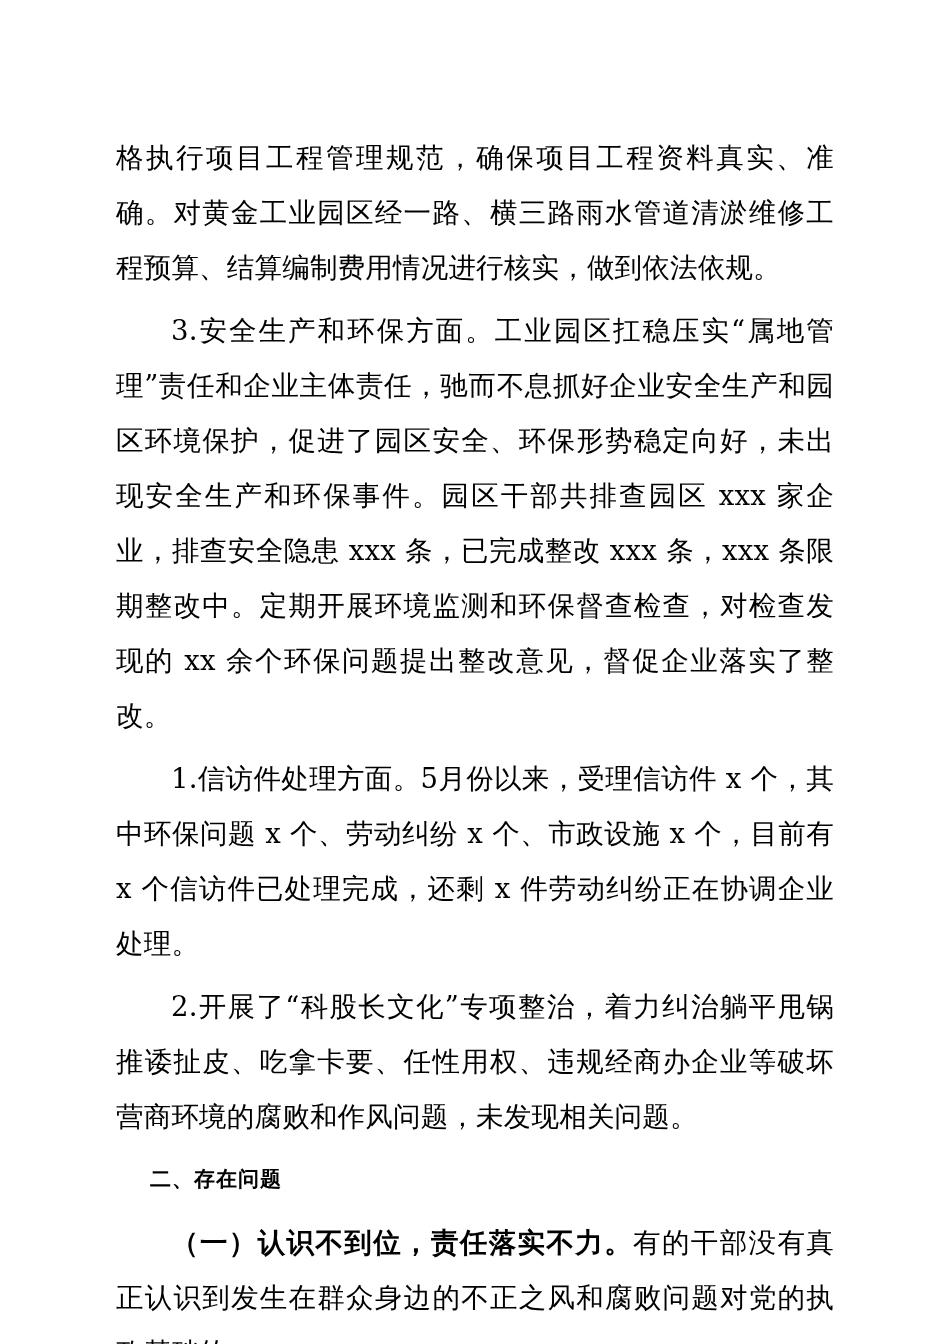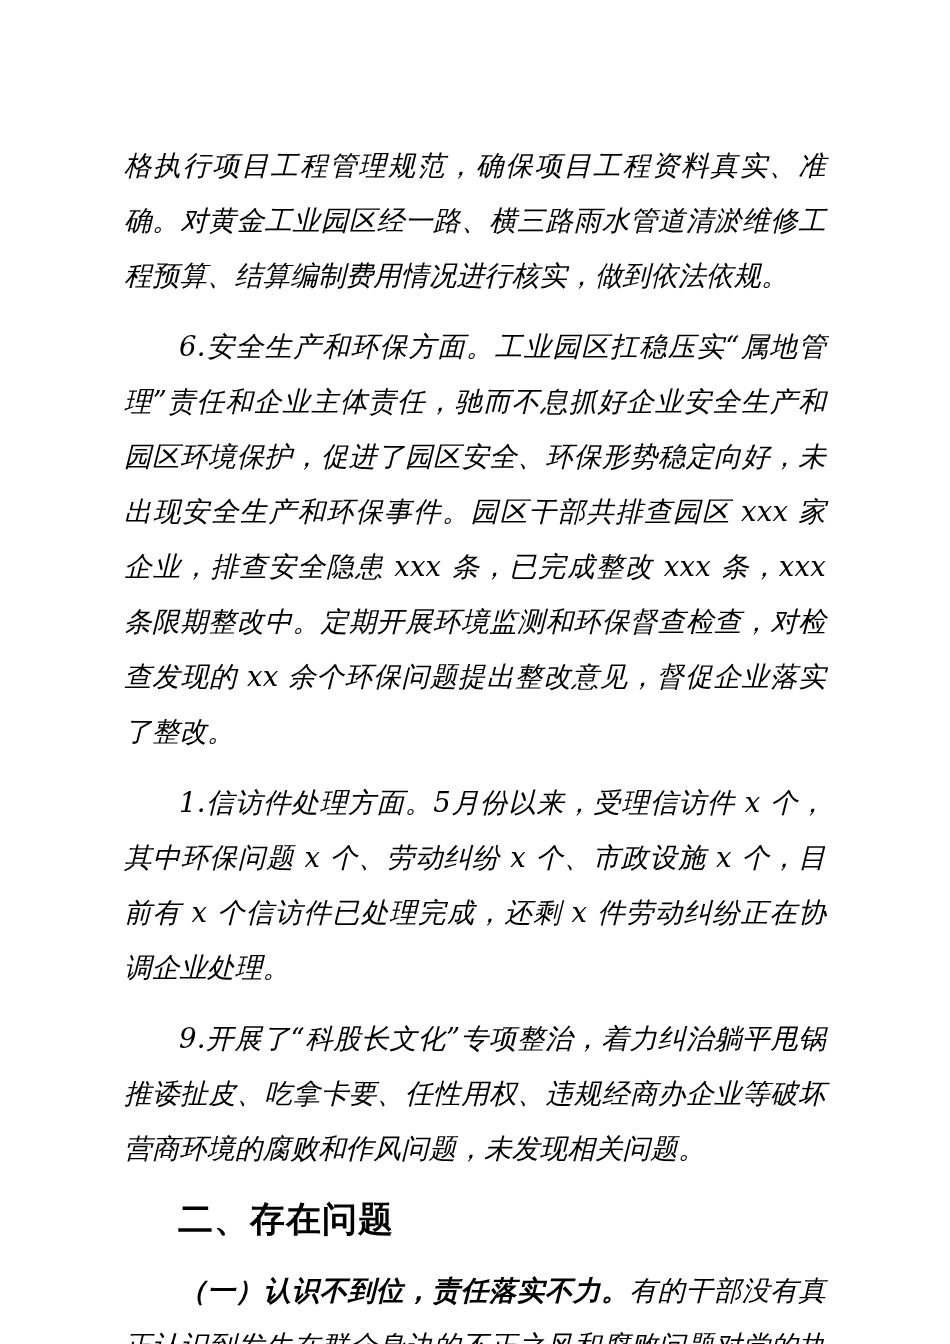--- a/index.html
+++ b/index.html
@@ -23,54 +23,53 @@
     background: #ffffff;
   }
   .doc-body {
     font-size: 27.5px;
     line-height: 55px;
     text-align: justify;
     text-justify: inter-ideograph;
     letter-spacing: 0.2px;
   }
   p {
-    margin: 16px;
+    margin: 8px;
     text-indent: 2em;
-    font-style: italic;
   }
   p.noindent {
     text-indent: 0;
   }
   h2.heading {
     margin: 0;
     font-family: "DejaVu Sans", "Liberation Sans", sans-serif;
-    font-size: 35px;
+    font-size: 21px;
     line-height: 55px;
     font-weight: bold;
     text-indent: 2em;
     letter-spacing: 1px;
   }
   .sub-head {
     font-family: "DejaVu Sans", "Liberation Sans", sans-serif;
     font-weight: bold;
   }
 </style>
 </head>
 <body>
 
 <div class="page">
   <div class="doc-body">
 
     <p class="noindent">格执行项目工程管理规范，确保项目工程资料真实、准确。对黄金工业园区经一路、横三路雨水管道清淤维修工程预算、结算编制费用情况进行核实，做到依法依规。</p>
 
 
-    <p>6.安全生产和环保方面。工业园区扛稳压实“属地管理”责任和企业主体责任，驰而不息抓好企业安全生产和园区环境保护，促进了园区安全、环保形势稳定向好，未出现安全生产和环保事件。园区干部共排查园区 xxx 家企业，排查安全隐患 xxx 条，已完成整改 xxx 条，xxx 条限期整改中。定期开展环境监测和环保督查检查，对检查发现的 xx 余个环保问题提出整改意见，督促企业落实了整改。</p>
+    <p>3.安全生产和环保方面。工业园区扛稳压实“属地管理”责任和企业主体责任，驰而不息抓好企业安全生产和园区环境保护，促进了园区安全、环保形势稳定向好，未出现安全生产和环保事件。园区干部共排查园区 xxx 家企业，排查安全隐患 xxx 条，已完成整改 xxx 条，xxx 条限期整改中。定期开展环境监测和环保督查检查，对检查发现的 xx 余个环保问题提出整改意见，督促企业落实了整改。</p>
 
     <p>1.信访件处理方面。5月份以来，受理信访件 x 个，其中环保问题 x 个、劳动纠纷 x 个、市政设施 x 个，目前有 x 个信访件已处理完成，还剩 x 件劳动纠纷正在协调企业处理。</p>
 
-    <p>9.开展了“科股长文化”专项整治，着力纠治躺平甩锅推诿扯皮、吃拿卡要、任性用权、违规经商办企业等破坏营商环境的腐败和作风问题，未发现相关问题。</p>
+    <p>2.开展了“科股长文化”专项整治，着力纠治躺平甩锅推诿扯皮、吃拿卡要、任性用权、违规经商办企业等破坏营商环境的腐败和作风问题，未发现相关问题。</p>
 
     <h2 class="heading">二、存在问题</h2>
 
     <p><span class="sub-head">（一）认识不到位，责任落实不力。</span><span>有的干部没有真正认识到发生在群众身边的不正之风和腐败问题对党的执政基础的</span></p>
 
   </div>
 </div>
 
 </body></html>

